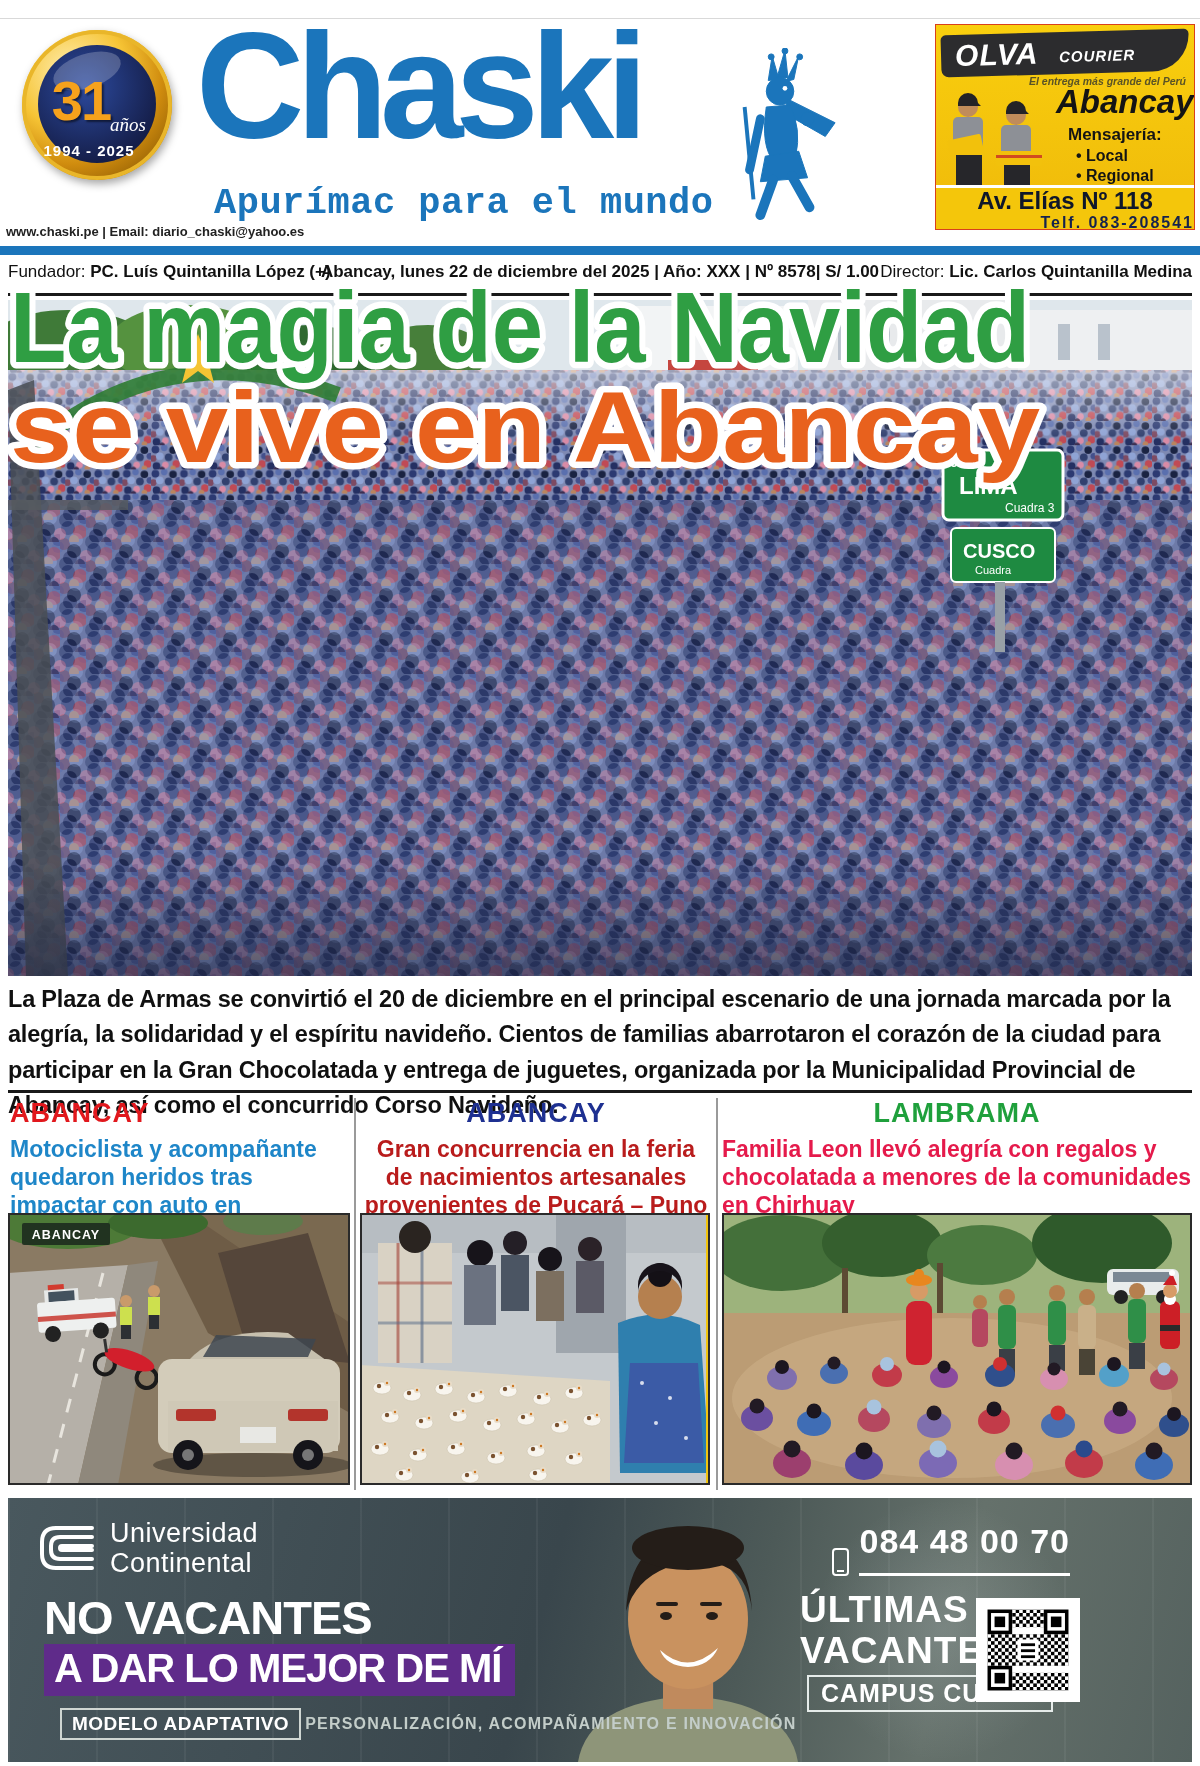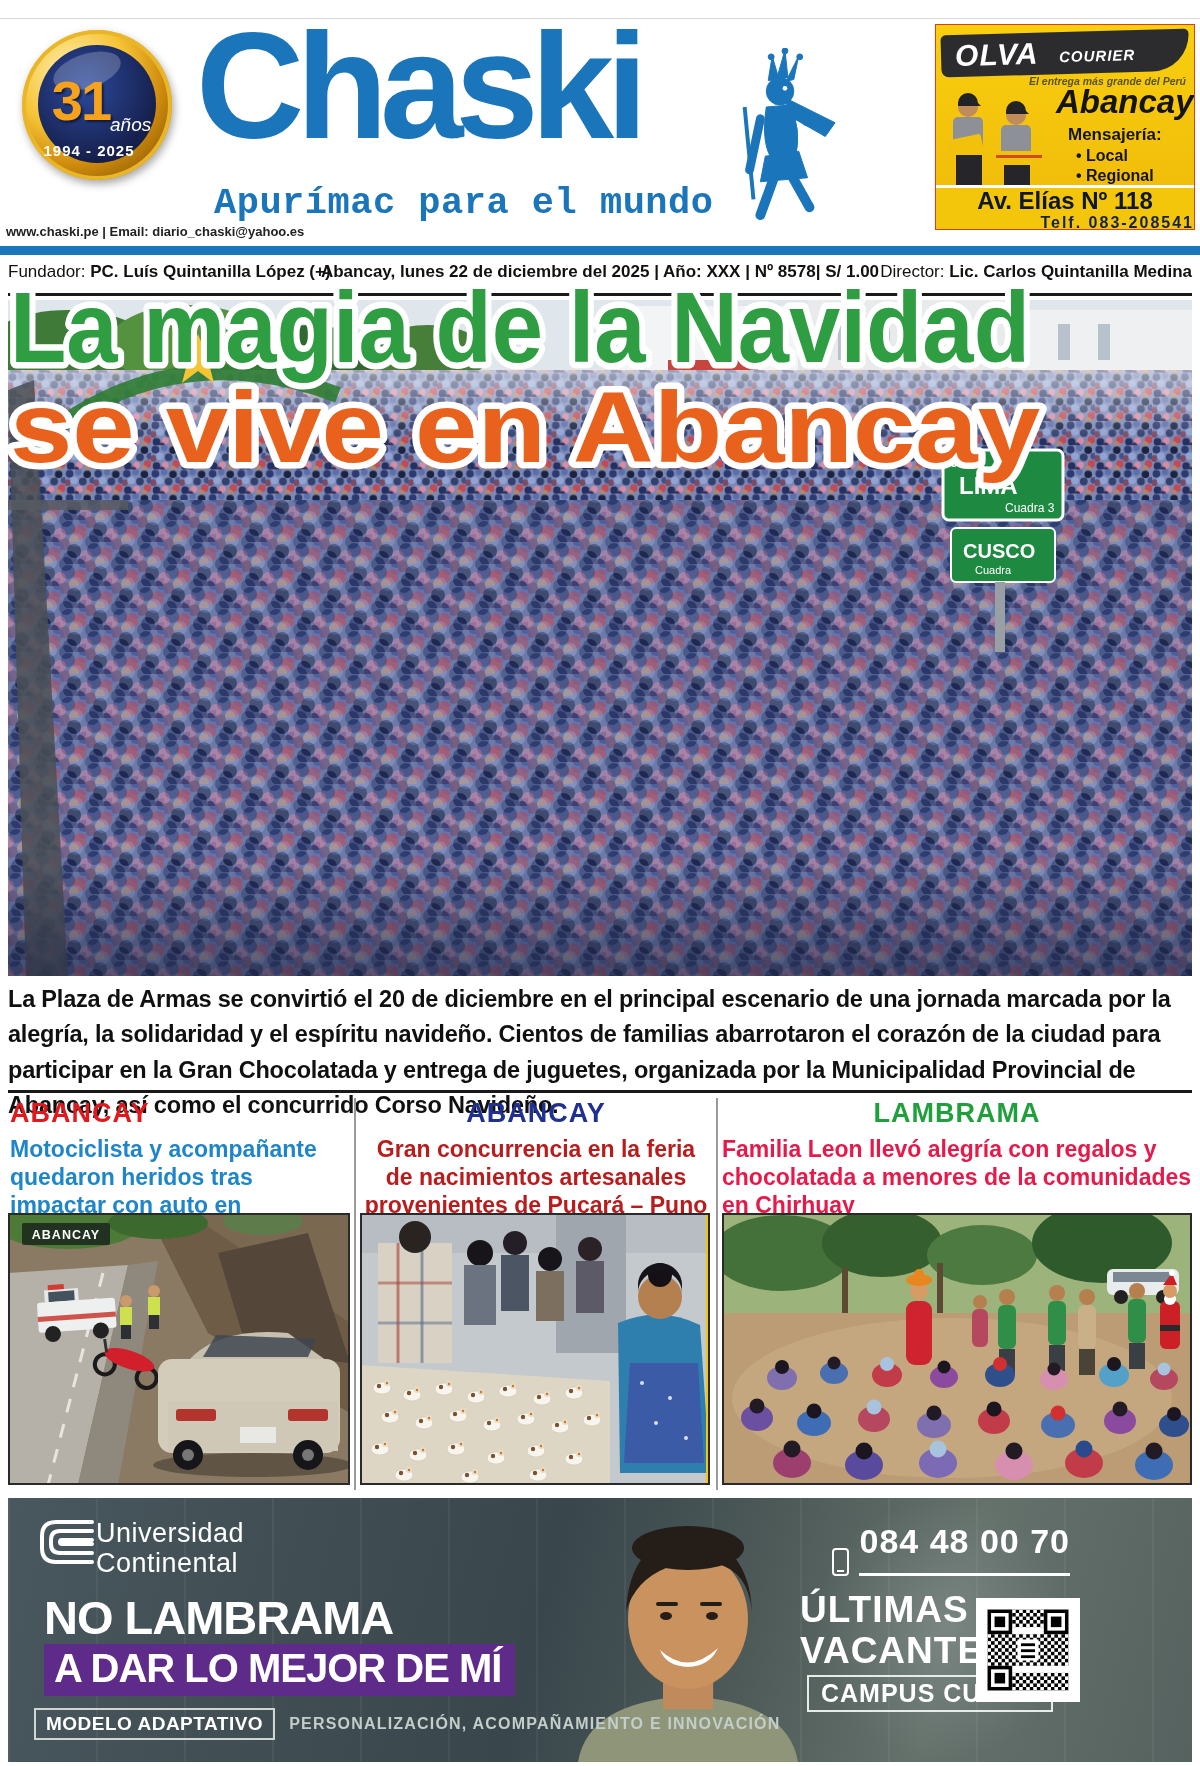--- a/index.html
+++ b/index.html
@@ -17,21 +17,21 @@
   .badge{position:absolute;left:22px;top:30px;width:150px;height:152px;}
   .badge .ring{position:absolute;left:0;top:0;width:150px;height:150px;border-radius:50%;
     background:radial-gradient(circle at 32% 28%, #ffeeb0, #f6c435 38%, #d08c0e 62%, #9a6506 82%, #c89a24);
     box-shadow:inset 0 0 0 4px #e9b62a, 2px 4px 8px rgba(0,0,0,.35);}
   .badge .core{position:absolute;left:16px;top:15px;width:118px;height:118px;border-radius:50%;
     background:radial-gradient(circle at 40% 35%, #2c4a9e, #16204d 70%, #0d1331);}
   .badge .shine{position:absolute;left:30px;top:24px;width:70px;height:34px;border-radius:50%;
     background:rgba(255,255,255,.22);transform:rotate(-18deg);}
   .badge .num{position:absolute;left:-6px;right:26px;top:38px;text-align:center;font-size:56px;font-weight:800;
     color:#f6a21c;text-shadow:2px 2px 2px rgba(0,0,0,.5);letter-spacing:-2px;}
-  .badge .anios{position:absolute;left:88px;top:84px;font-family:Liberation Sans, sans-serif;font-style:italic;
+  .badge .anios{position:absolute;left:88px;top:84px;font-family:Liberation Serif, serif;font-style:italic;
     font-size:19px;color:#fff;}
   .badge .years{position:absolute;left:0;right:16px;top:112px;text-align:center;font-size:15px;font-weight:700;
     color:#fff;letter-spacing:1px;}
   .contact{position:absolute;left:6px;top:224px;font-size:13px;font-weight:600;color:#222;}
 
   .title{position:absolute;left:196px;top:6px;font-size:150px;line-height:160px;font-weight:800;
     letter-spacing:-8px;color:var(--brand-blue);}
   .tagline{position:absolute;left:214px;top:182px;font-size:37px;font-weight:800;color:var(--brand-blue);letter-spacing:.5px;font-family:Liberation Mono, monospace;}
   .chasqui{position:absolute;left:723px;top:48px;width:118px;height:176px;}
 
@@ -78,26 +78,26 @@
   .sec-label{font-size:27px;font-weight:800;letter-spacing:1px;}
   .col-headline{font-size:23px;font-weight:700;line-height:1.22;margin-top:6px;}
   .col-photo{position:absolute;display:block;}
   .frame{stroke:#2a2a2a;stroke-width:2;fill:none;}
 
   
   .uc{position:absolute;left:8px;top:1498px;width:1184px;height:264px;overflow:hidden;
     background:linear-gradient(105deg,#49585e,#39464c 45%,#4d5a58 62%,#65716b 78%,#55625f);}
   .uc .streaks{position:absolute;inset:0;background:repeating-linear-gradient(90deg,rgba(255,255,255,.05) 0 2px,transparent 2px 88px);}
   .uc .glow{position:absolute;right:120px;top:0;width:260px;height:264px;background:radial-gradient(ellipse at center,rgba(220,230,235,.18),transparent 70%);}
-  .uc-logo-row{position:absolute;left:30px;top:20px;display:flex;align-items:flex-start;color:#fff;}
+  .uc-logo-row{position:absolute;left:30px;top:20px;display:flex;align-items:center;gap:14px;color:#fff;}
   .uc-brand{font-size:27px;line-height:1.12;font-weight:500;letter-spacing:.5px;}
   .uc-h1{position:absolute;left:36px;top:92px;font-size:47px;font-weight:800;color:#fff;letter-spacing:-1px;}
   .uc-h2{position:absolute;left:36px;top:146px;background:var(--ad-purple);color:#fff;font-size:40px;font-weight:800;
     padding:2px 14px 5px 10px;letter-spacing:-1px;}
-  .uc-model-row{position:absolute;left:26px;top:210px;display:flex;align-items:center;gap:14px;}
+  .uc-model-row{position:absolute;left:52px;top:210px;display:flex;align-items:center;gap:4px;}
   .uc-model{border:2px solid #cfd6d2;color:#fff;font-size:19px;font-weight:800;padding:3px 10px;letter-spacing:.5px;}
   .uc-model-desc{color:#c3cdc9;font-size:16px;font-weight:700;letter-spacing:1.2px;}
   .uc-man{position:absolute;left:540px;bottom:0;width:280px;height:246px;}
   .uc-phone-row{position:absolute;right:122px;top:24px;display:flex;align-items:flex-end;gap:10px;color:#fff;}
   .phone-icon{display:inline-block;width:17px;height:28px;border:2.5px solid #fff;border-radius:4px;position:relative;}
   .phone-icon::after{content:"";position:absolute;left:3px;bottom:2px;right:3px;height:2px;background:#fff;}
   .uc-phone{font-size:34px;font-weight:800;border-bottom:3px solid #fff;padding-bottom:12px;letter-spacing:1px;}
   .uc-vac{position:absolute;left:792px;top:92px;color:#fff;font-size:37px;font-weight:600;line-height:1.1;letter-spacing:1px;}
   .uc-campus{position:absolute;left:799px;top:177px;border:2px solid #e6ecea;color:#fff;font-size:25px;font-weight:800;
     padding:2px 12px;letter-spacing:1px;}
@@ -588,21 +588,21 @@
           <path d="M54,13 H22 Q13,13 13,22 V26 Q13,35 22,35 H54"></path>
           <path d="M54,22 H24 Q22,22 22,24 Q22,26 24,26 H54"></path>
         </g>
       </svg>
       <div class="uc-brand">
         <div>Universidad</div>
         <div>Continental</div>
       </div>
     </div>
 
-    <div class="uc-h1">NO LAMBRAMA</div>
+    <div class="uc-h1">NO VACANTES</div>
     <div class="uc-h2">A DAR LO MEJOR DE MÍ</div>
     <div class="uc-model-row">
       <span class="uc-model">MODELO ADAPTATIVO</span>
       <span class="uc-model-desc">PERSONALIZACIÓN, ACOMPAÑAMIENTO E INNOVACIÓN</span>
     </div>
 
     <div class="uc-phone-row">
       <span class="phone-icon"></span>
       <span class="uc-phone">084 48 00 70</span>
     </div>

